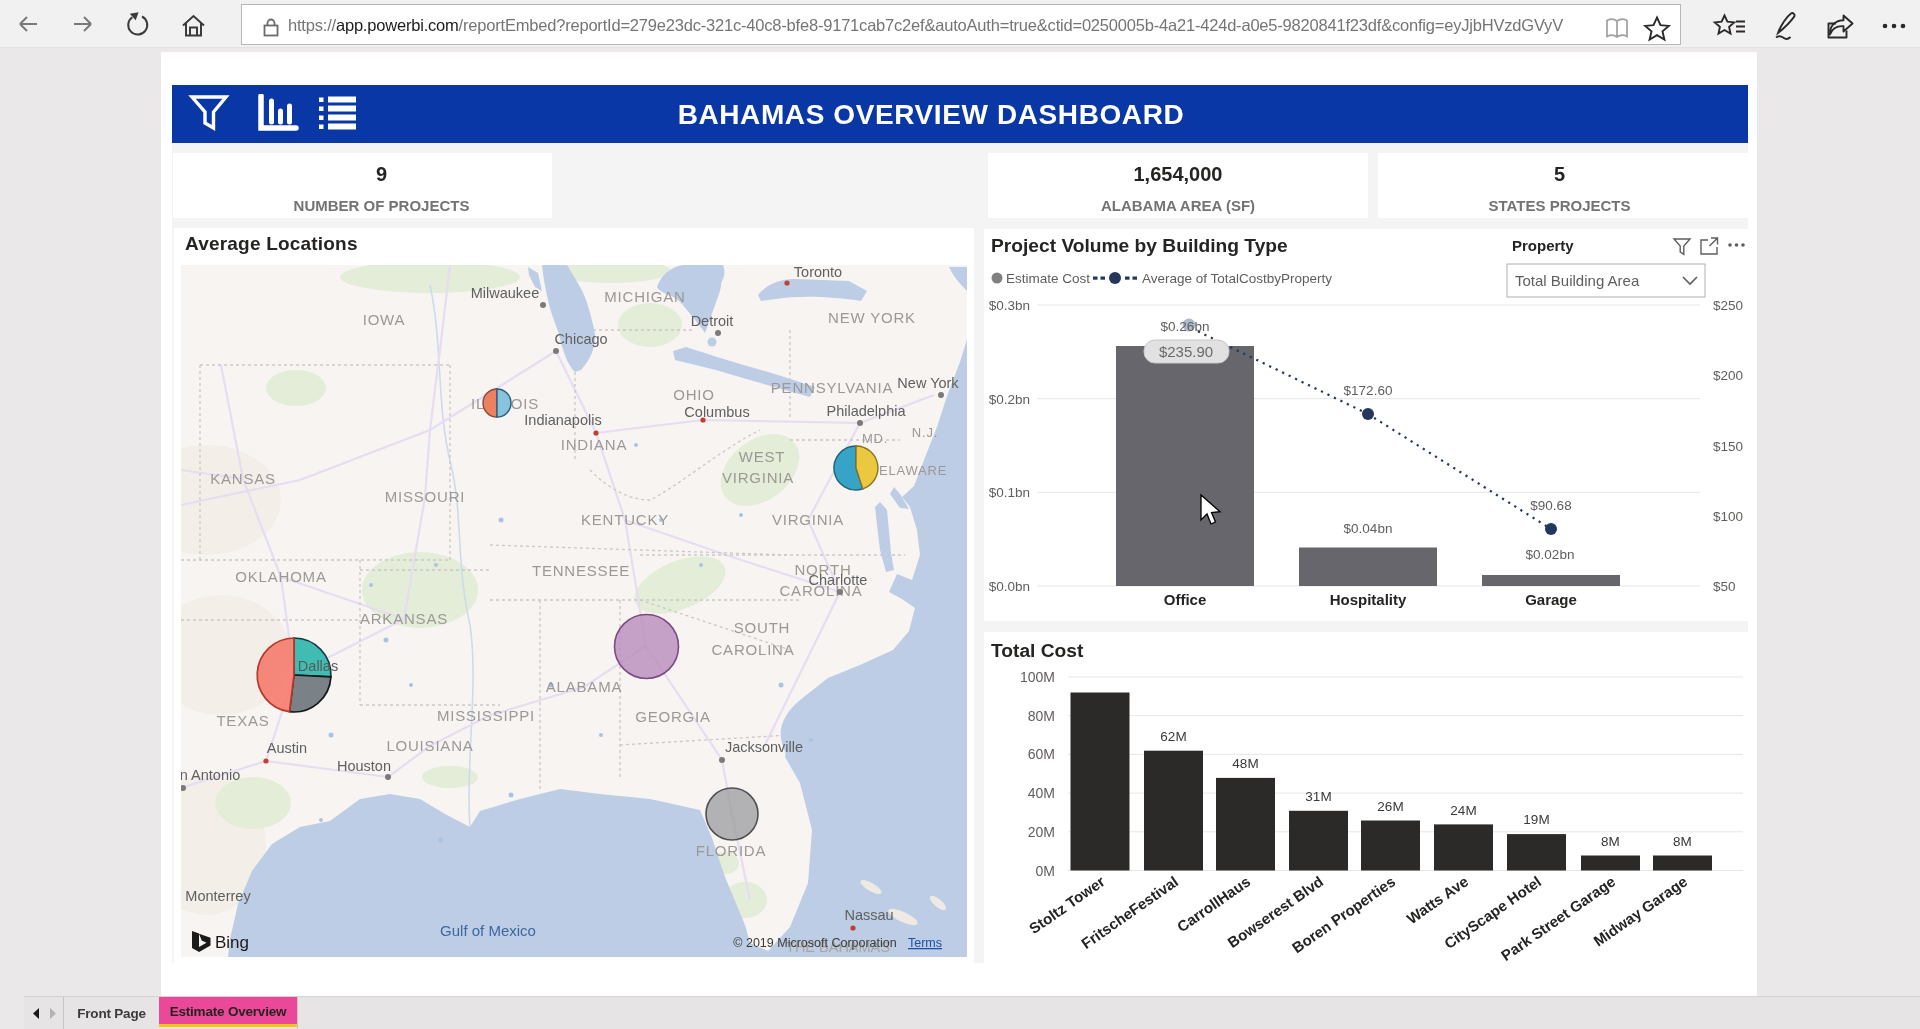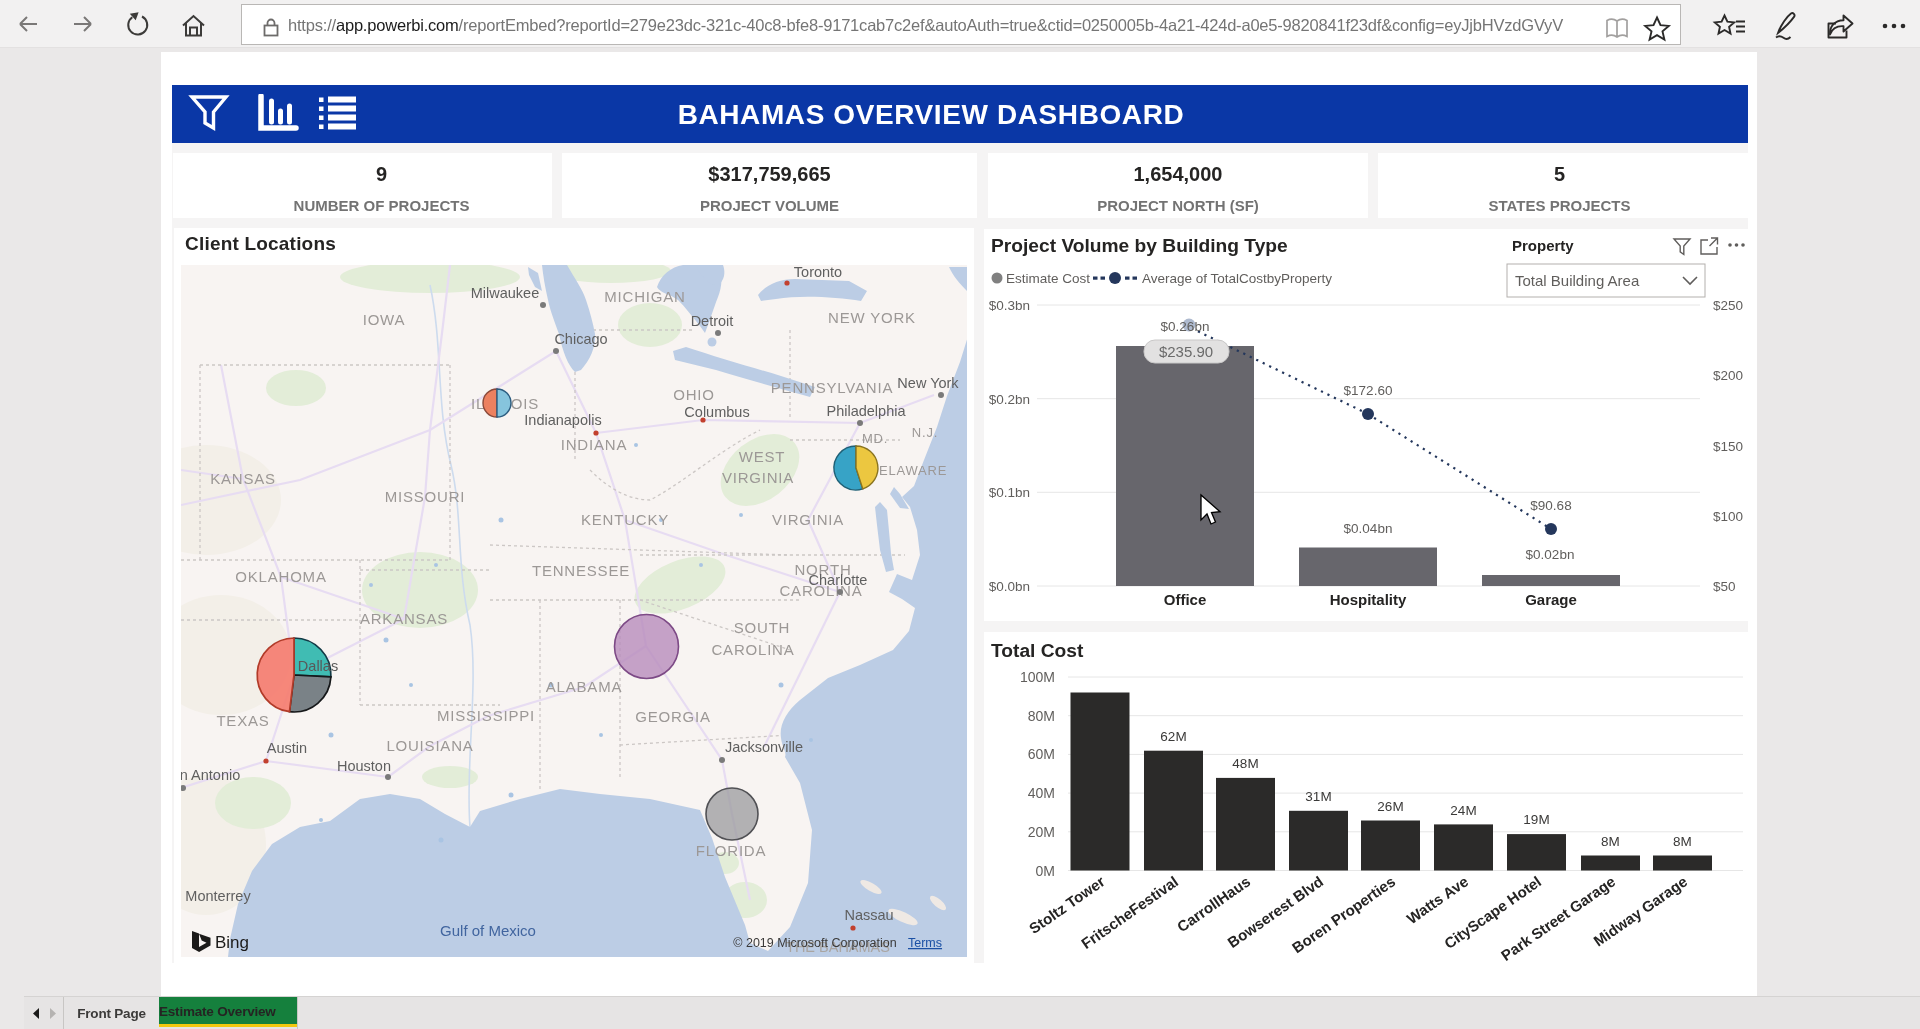--- a/index.html
+++ b/index.html
@@ -101,35 +101,31 @@
         <rect x="133" y="30.5" width="4.5" height="4.5"></rect>
           <rect x="142" y="29.5" width="28" height="6"></rect>
       </g>
     </svg>
     <div id="bandtitle">BAHAMAS OVERVIEW DASHBOARD</div>
 
     <div class="kpi" style="left:12px; width:379px;">
         <div class="v" style="text-indent:38px;">9</div>
         <div class="l" style="text-indent:38px;">NUMBER OF PROJECTS</div>
       </div>
-    <div class="kpi" style="left:401px; width:415px;">
-        <div class="v">$317,759,665</div>
-        <div class="l">PROJECT VOLUME</div>
-      </div>
     <div class="kpi" style="left:827px; width:380px;">
         <div class="v">1,654,000</div>
-        <div class="l">PROJECT NORTH (SF)</div>
+        <div class="l">ALABAMA AREA (SF)</div>
       </div>
     <div class="kpi" style="left:1217px; width:370px;">
         <div class="v" style="text-indent:-7px;">5</div>
         <div class="l" style="text-indent:-7px;">STATES PROJECTS</div>
       </div>
 
     <div class="panel" id="mapPanel" style="left:13px; top:176px; width:800px; height:740px;">
-      <div class="ptitle" style="left:11px; top:5px; font-size:19px;">Client Locations</div>
+      <div class="ptitle" style="left:11px; top:5px; font-size:19px;">Average Locations</div>
       <svg class="abs" style="left:7px;top:37px" width="786" height="692" viewBox="0 0 786 692">
         <rect x="0" y="0" width="786" height="692" fill="#f8f4f2"></rect>
 
         <g fill="#f3efe8">
           <ellipse cx="25" cy="235" rx="75" ry="55"></ellipse>
           <ellipse cx="40" cy="390" rx="70" ry="60"></ellipse>
           <ellipse cx="25" cy="580" rx="60" ry="70"></ellipse>
         </g>
         <g fill="#e3edd8">
           <ellipse cx="249" cy="12" rx="90" ry="16"></ellipse>
@@ -463,16 +459,16 @@
     </div>
   </div>
 
   <div class="abs" style="left:0;top:996px;width:1920px;height:33px;background:#e6e4e4;border-top:1px solid #d5d3d2;margin-left:24px;">
     <svg class="abs" style="left:0;top:0" width="70" height="33" viewBox="0 0 70 33">
       <path d="M15 11 l-6 5.5 6 5.5 z" fill="#1b1a19"></path>
       <path d="M26 11 l6 5.5 -6 5.5 z" fill="#b5b3b1"></path>
     </svg>
     <div class="abs" style="left:39px;top:0;width:1px;height:33px;background:#c8c6c4;"></div>
     <div class="abs" style="left:40px;top:0;width:95px;height:33px;line-height:33px;text-align:center;font-size:13.5px;font-weight:bold;letter-spacing:-0.2px;color:#3b3a39;">Front Page</div>
-    <div class="abs" style="left:135px;top:0;width:138px;height:30px;background:#15803d;border-bottom:3px solid #f2c80f;line-height:30px;font-size:13.5px;font-weight:bold;letter-spacing:-0.2px;color:#252423;">Estimate Overview</div>
+    <div class="abs" style="left:135px;top:0;width:138px;height:30px;background:#ec4899;border-bottom:3px solid #f2c80f;line-height:30px;text-align:center;font-size:13.5px;font-weight:bold;letter-spacing:-0.2px;color:#252423;">Estimate Overview</div>
     <div class="abs" style="left:273px;top:0;width:1px;height:33px;background:#c8c6c4;"></div>
   </div>
 </div>
 
 </body></html>

